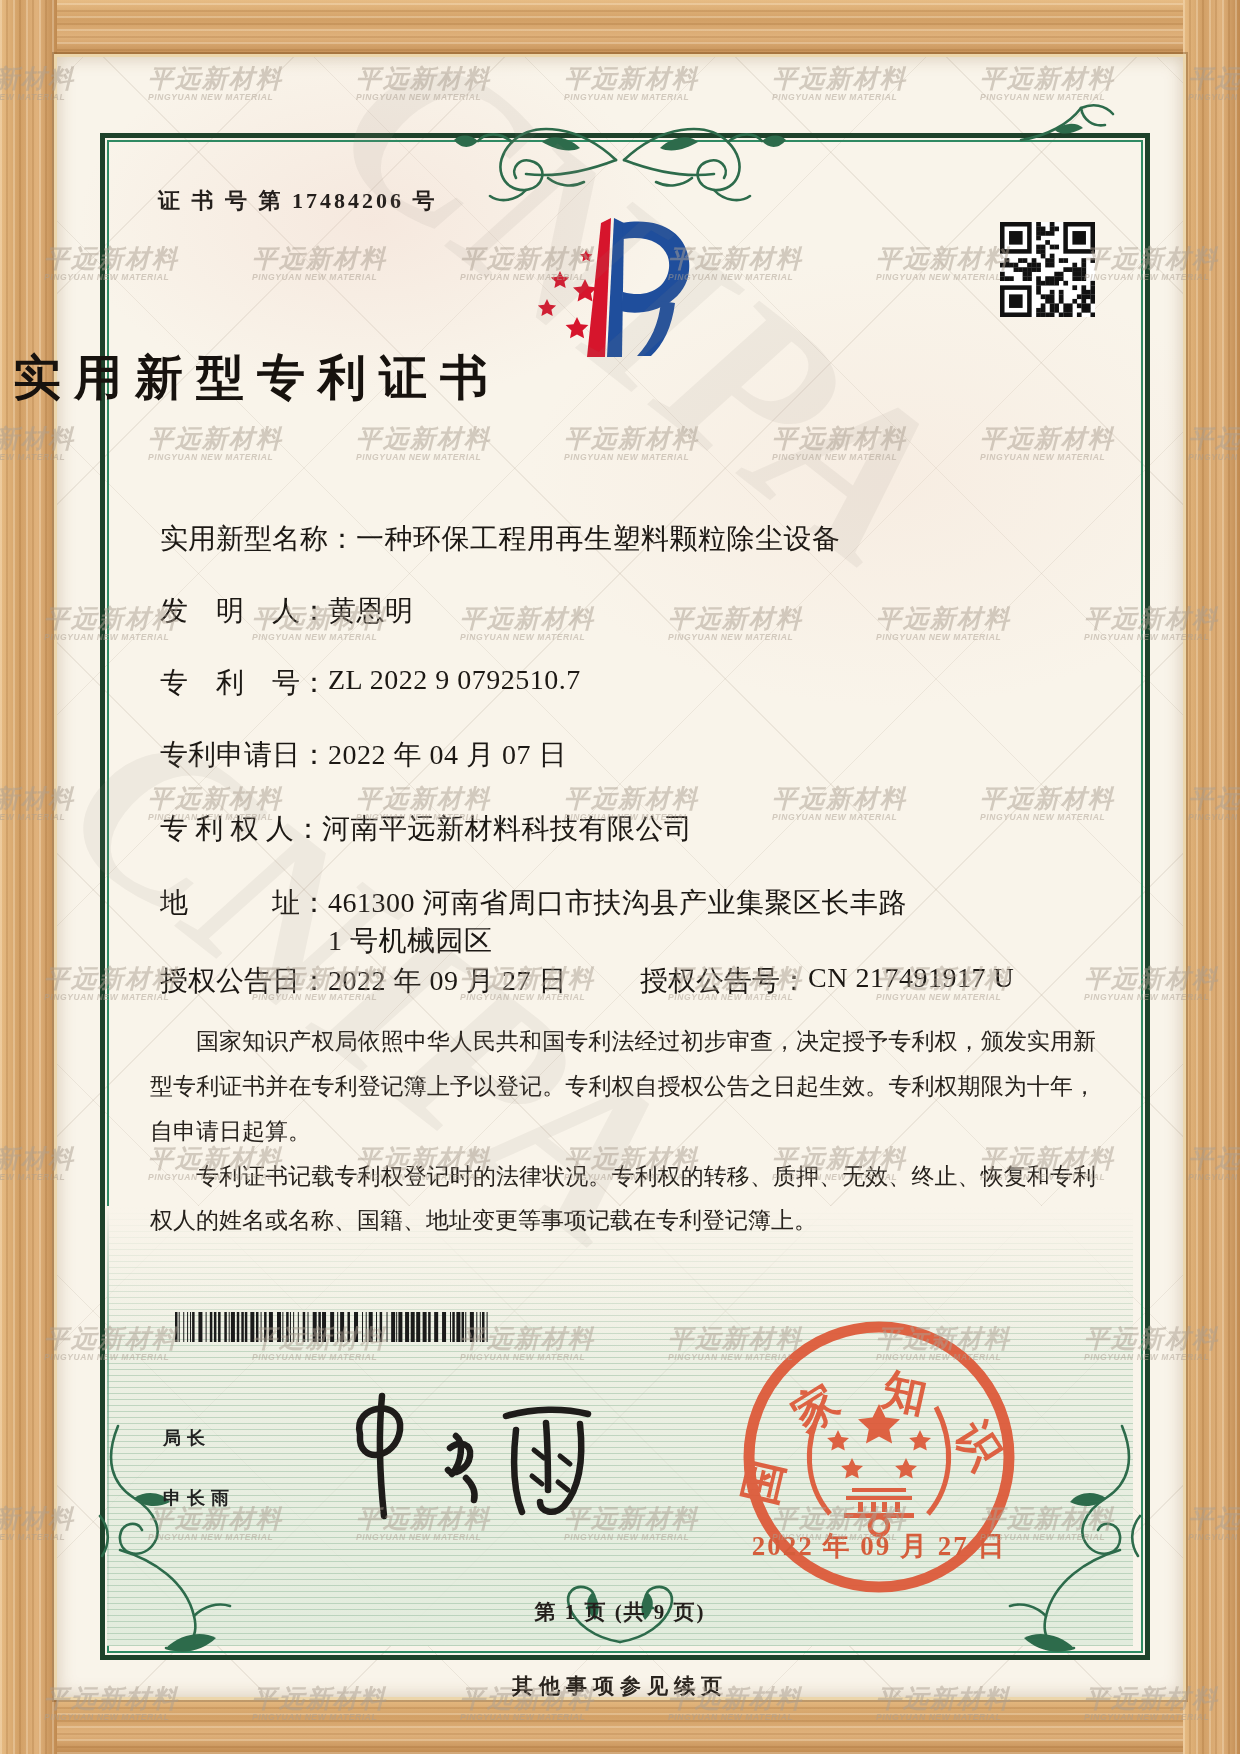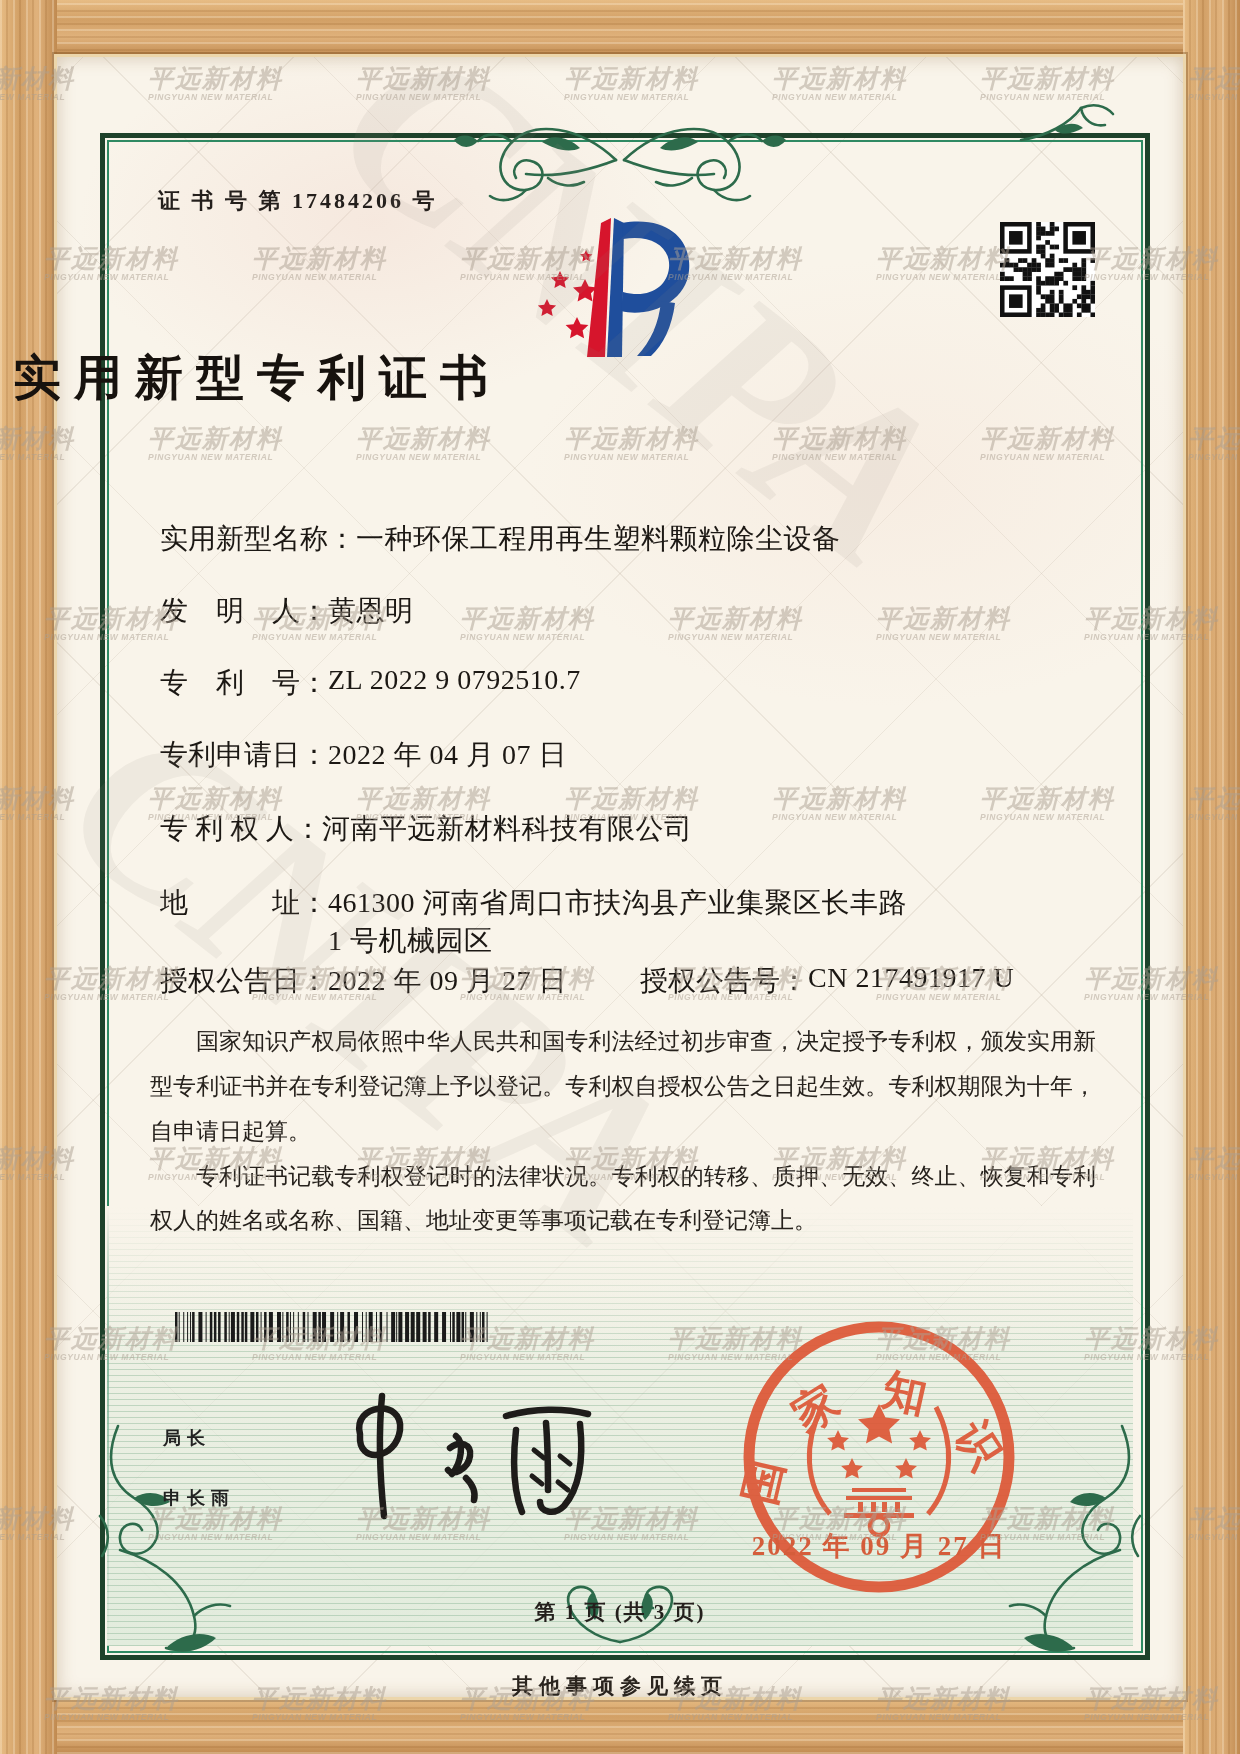--- a/index.html
+++ b/index.html
@@ -459,21 +459,21 @@
         <rect x="137" y="190" width="5" height="10" stroke="none"></rect>
         <rect x="148" y="190" width="5" height="10" stroke="none"></rect>
         <rect x="161" y="190" width="5" height="10" stroke="none"></rect>
         <rect x="110" y="201" width="70" height="5" stroke="none"></rect>
         <circle cx="145" cy="214" r="9" fill="none" stroke-width="4.5"></circle>
       </g>
       <text x="145" y="243" text-anchor="middle" font-family="'Liberation Serif',serif" font-size="27" font-weight="bold" letter-spacing="2" fill="#d4512e">2022 年 09 月 27 日</text>
     </svg>
   </div>
 
-  <div class="t pageinfo">第 1 页 (共 3 页)</div>
+  <div class="t pageinfo">第 1 页 (共 9 页)</div>
   <div class="t footnote">其他事项参见续页</div>
 
   <div id="wm-layer">
       <div class="wm" style="left: -60px; top: 62px;">
         <div class="wm-cn">平远新材料</div>
         <div class="wm-en">PINGYUAN NEW MATERIAL</div>
       </div>
       <div class="wm" style="left: 148px; top: 62px;">
         <div class="wm-cn">平远新材料</div>
         <div class="wm-en">PINGYUAN NEW MATERIAL</div>

